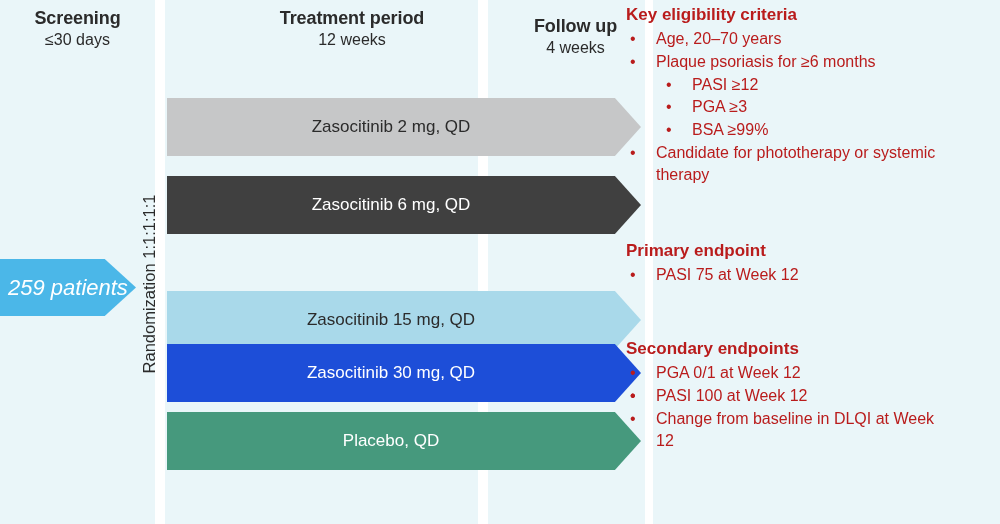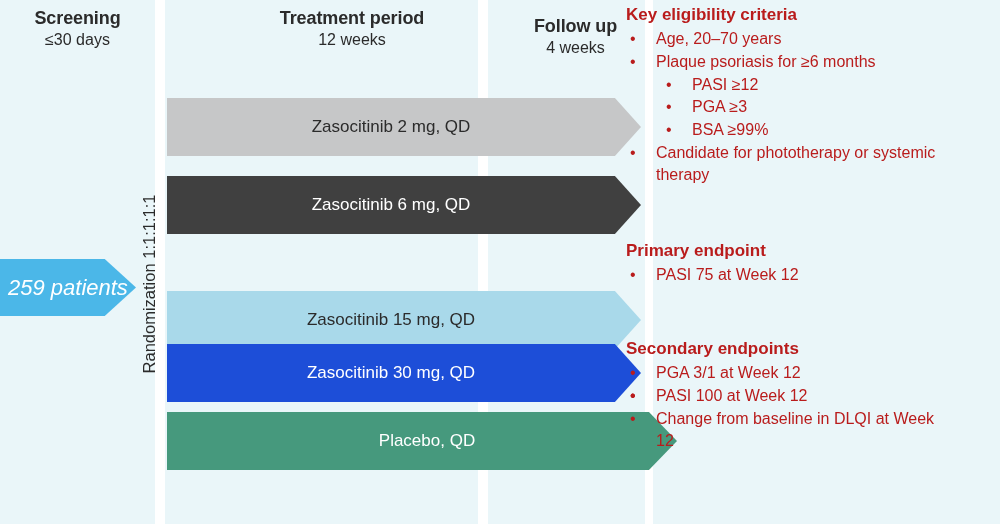--- a/index.html
+++ b/index.html
@@ -190,21 +190,21 @@
       </div>
       <div class="arm" style="top: 176px; background: #404040;">
         <span class="arm-label" style="color: rgb(255, 255, 255);">Zasocitinib 6 mg, QD</span>
       </div>
       <div class="arm" style="top: 255px; background: rgb(169, 217, 234); margin-top: 36px;">
         <span class="arm-label" style="color: rgb(43, 43, 43);">Zasocitinib 15 mg, QD</span>
       </div>
       <div class="arm" style="top: 344px; background: #1d4ed8;">
         <span class="arm-label" style="color: rgb(255, 255, 255);">Zasocitinib 30 mg, QD</span>
       </div>
-      <div class="arm" style="top: 412px; background: rgb(70, 153, 125); padding-left: 36px;">
+      <div class="arm" style="top: 412px; background: rgb(70, 153, 125);">
         <span class="arm-label" style="color: rgb(255, 255, 255);">Placebo, QD</span>
       </div>
     </div>
 
   <div class="info-block" id="block-eligibility">
     <div class="info-heading">Key eligibility criteria</div>
     <ul class="bullets" id="list-eligibility">
         <li><span class="dot">•</span><span>Age, 20–70 years</span></li>
         <li><span class="dot">•</span><span>Plaque psoriasis for ≥6 months</span><ul class="sub">
             <li><span class="dot">•</span><span>PASI ≥12</span></li>
@@ -218,20 +218,20 @@
   <div class="info-block" id="block-primary">
     <div class="info-heading">Primary endpoint</div>
     <ul class="bullets" id="list-primary">
         <li><span class="dot">•</span><span>PASI 75 at Week 12</span></li>
       </ul>
   </div>
 
   <div class="info-block" id="block-secondary">
     <div class="info-heading">Secondary endpoints</div>
     <ul class="bullets" id="list-secondary">
-        <li><span class="dot">•</span><span>PGA 3/1 at Week 12</span></li>
+        <li><span class="dot">•</span><span>PGA 0/1 at Week 12</span></li>
         <li><span class="dot">•</span></li>
         <li><span class="dot">•</span><span>PASI 100 at Week 12</span></li>
         <li><span class="dot">•</span><span>Change from baseline in DLQI at Week 12</span></li>
       </ul>
   </div>
 
 </div>
 
 </body></html>

